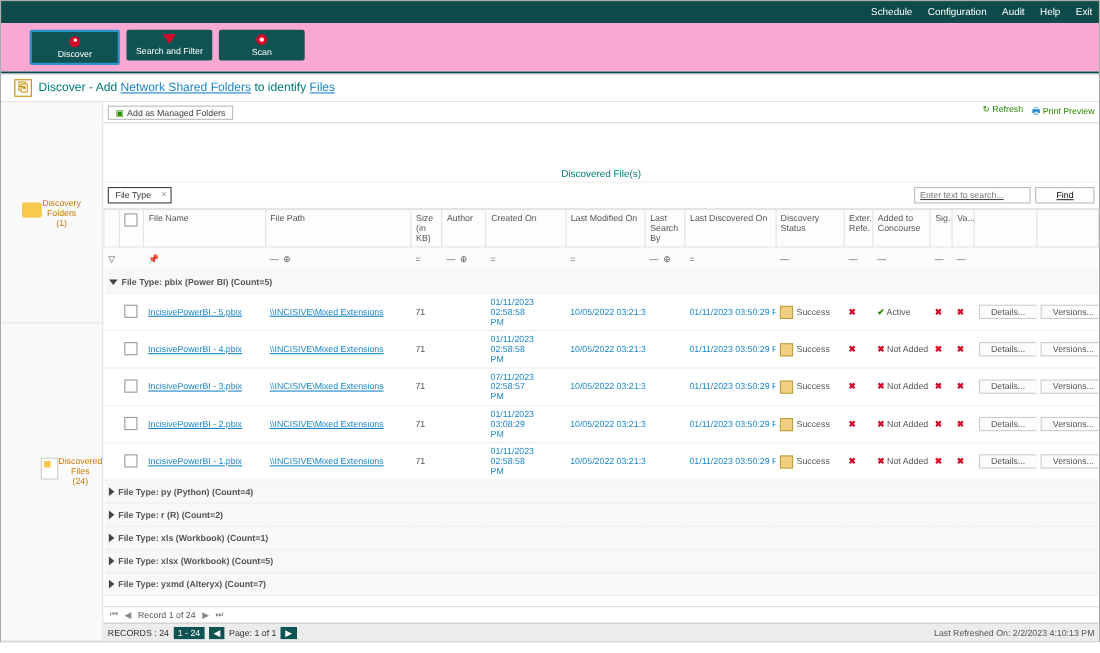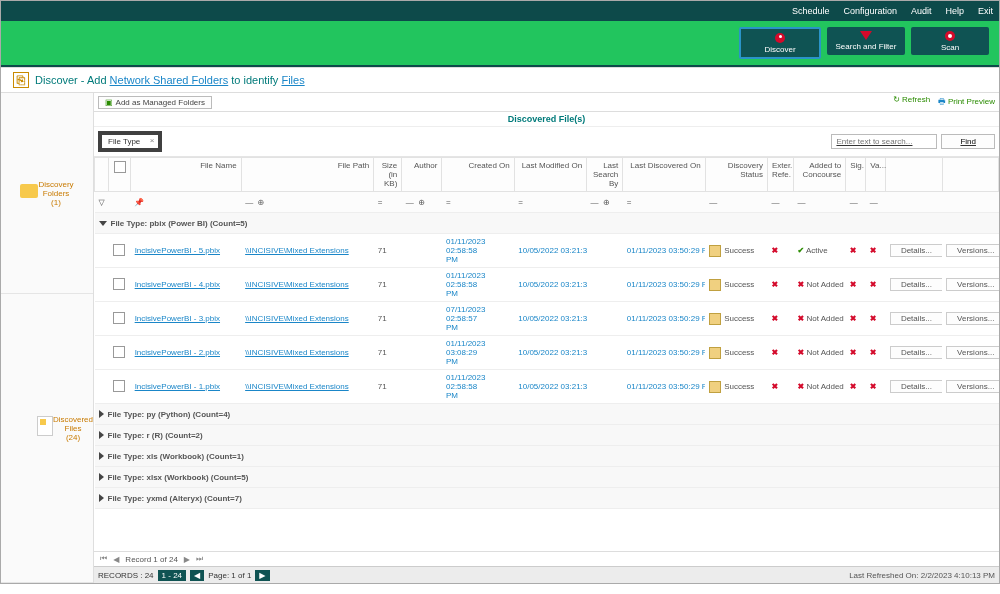--- a/index.html
+++ b/index.html
@@ -52,25 +52,24 @@
     align-items: center;
     padding: 0 6px;
     gap: 14px;
   }
   .topbar a {
     color: #fff;
     font-size: 9px;
     cursor: pointer;
   }
   .toolbar {
-    background: #22c55e;
-    padding: 6px 10px;
+    background: #f9a8d4;
+    padding: 6px 26px;
     display: flex;
     gap: 6px;
-    justify-content: flex-end;
   }
   .toolbar .btn {
     background: #0f5353;
     width: 78px;
     height: 28px;
     color: #fff;
     display: flex;
     flex-direction: column;
     align-items: center;
     justify-content: center;
@@ -200,32 +199,33 @@
   }
   .action-bar .right span {
     font-size: 8px;
     color: #2a8c00;
     cursor:pointer;
   }
   .action-bar .right span.pp {color:#1a86c8;}
   .grid-title {
     text-align: center;
     font-size: 9px;
-    font-weight: bold;
+    font-weight: normal;
     color: #007a7a;
     padding: 2px 0;
     border-bottom: 1px solid #eee;
+    margin-top: 39px;
   }
   .filter-row {
     display: flex;
     padding: 4px 4px;
     align-items: center;
   }
   .file-type-chip {
-    border: 4px solid #404040;
+    border: 1px solid #404040;
     font-size: 8px;
     padding: 2px 18px 2px 6px;
     background: #fff;
     position:relative;
   }
   .file-type-chip::after{
      content:"×"; position:absolute;right:4px;top:1px;color:#888;
   }
   .search-box {
     margin-left: auto;
@@ -248,21 +248,21 @@
     width: 100%;
     border-collapse: collapse;
     table-layout: fixed;
   }
   table.grid th {
     font-size: 8px;
     font-weight: normal;
     color: #555;
     border: 1px solid #e2e2e2;
     padding: 3px 4px;
-    text-align: right;
+    text-align: left;
     background:#fdfdfd;
     height:20px;
     vertical-align: top;
   }
   table.grid td {
     font-size: 8px;
     color: #555;
     border-bottom: 1px solid #eee;
     padding: 3px 4px;
     height: 14px;

